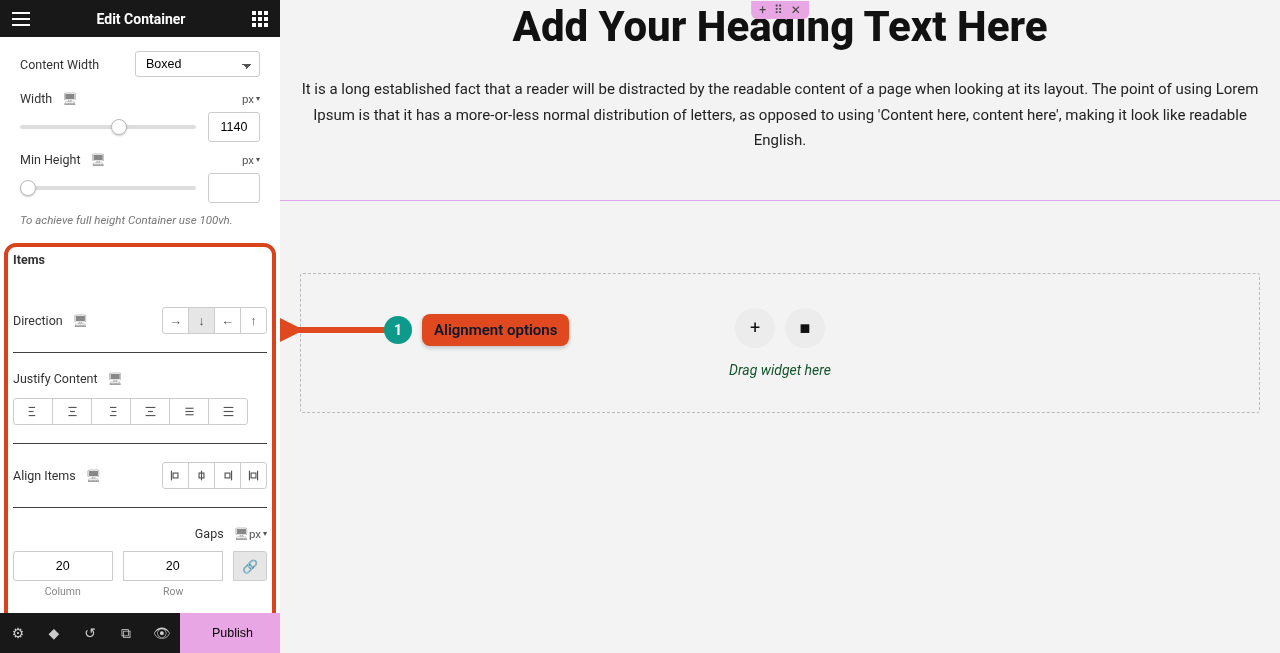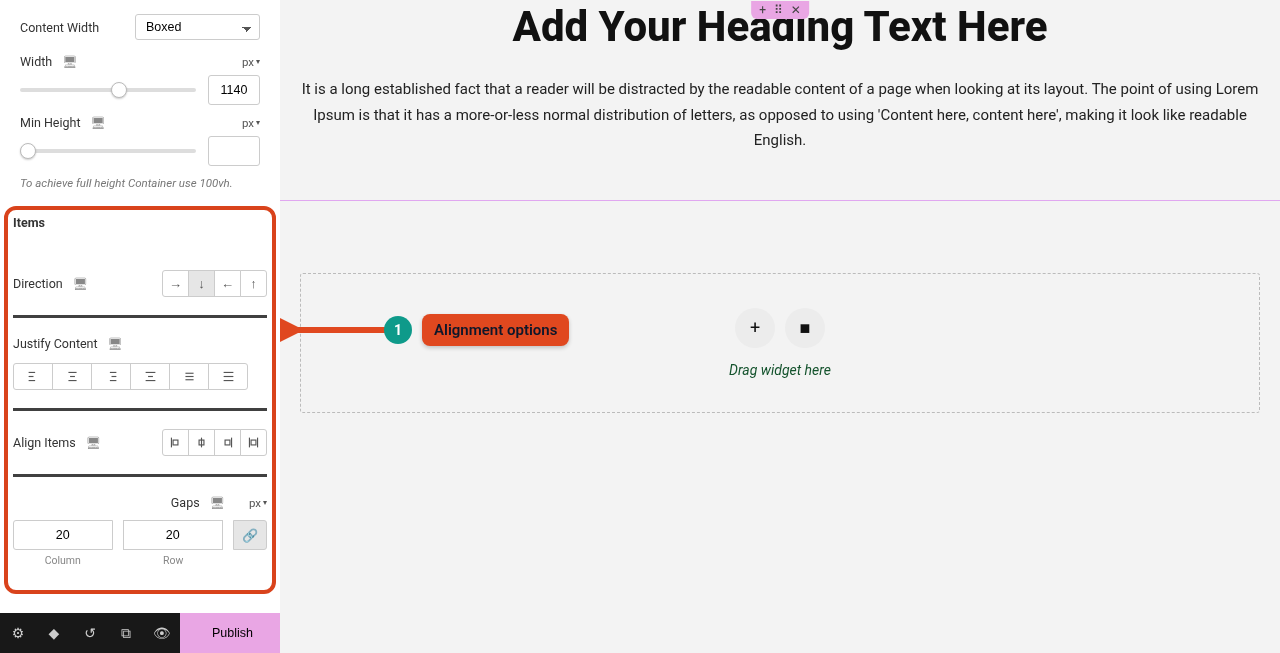--- a/index.html
+++ b/index.html
@@ -19,31 +19,31 @@
   .label { color:#333; font-size:12.5px; display:flex; align-items:center; gap:10px;}
   .dev-icon{color:#888;font-size:12px;}
   select {
     border:1px solid #ccc; border-radius:3px; padding:5px 28px 5px 10px; background:#fff; font-size:12.5px;
     appearance:none;
     background-image: linear-gradient(45deg,transparent 50%,#555 50%),linear-gradient(-45deg,transparent 50%,#555 50%);
     background-position: right 12px top 12px, right 7px top 12px;
     background-size:5px 5px,5px 5px; background-repeat:no-repeat;
     width:125px;
   }
-  .unit { font-size:11.5px; color:#555; display:flex; align-items:center; gap:2px;margin-left:24px;}
+  .unit { font-size:11.5px; color:#555; display:flex; align-items:center; gap:2px;}
   .unit .chev{font-size:8px;}
   .slider-row{display:flex;align-items:center;gap:12px;margin-bottom:10px;}
   input[type=range]{flex:1;appearance:none;height:4px;background:#ddd;border-radius:2px;}
   input[type=range]::-webkit-slider-thumb{appearance:none;width:16px;height:16px;border-radius:50%;background:#fff;border:1px solid #bbb;box-shadow:0 1px 2px rgba(0,0,0,.2);}
   .numbox{width:52px;height:30px;border:1px solid #ccc;border-radius:3px;text-align:center;font-size:12.5px;}
   .hint{font-size:11.5px;font-style:italic;color:#777;margin-bottom:16px;display:block;}
 
   .items-box{border:4px solid #d9431c;border-radius:12px;padding:5px;margin:0 -16px;}
   .items-title{font-weight:700;font-size:12.5px;margin-bottom:22px;}
-  .ctrl-row{display:flex;justify-content:space-between;align-items:center;padding:18px 0;border-bottom:3px solid #404040;}
+  .ctrl-row{display:flex;justify-content:space-between;align-items:center;padding:18px 0;border-bottom:1px solid #404040;}
   .ctrl-row:first-of-type{padding-top:0;}
   .btn-group{display:flex;}
   .ibtn{border:1px solid #ccc;background:#fff;width:27px;height:27px;display:flex;align-items:center;justify-content:center;font-size:13px;color:#555;margin-left:-1px;}
   .ibtn:first-child{border-radius:3px 0 0 3px;margin-left:0;}
   .ibtn:last-child{border-radius:0 3px 3px 0;}
   .ibtn.active{background:#e6e6e6;}
   .ibtn svg{width:13px;height:13px;stroke:#555;stroke-width:1.4;fill:none;}
   .wide-group .ibtn{width:40px;}
 
   .gaps-row{display:flex;gap:11px;margin-top:10px;}
@@ -78,20 +78,39 @@
   
   .annotation{position:absolute;left:280px;top:314px;display:flex;align-items:center;pointer-events:none;}
   .arrow-svg{width:108px;height:26px;}
   .step-badge{width:28px;height:28px;border-radius:50%;background:#0e9a8a;color:#fff;display:flex;align-items:center;justify-content:center;font-weight:700;font-size:14px;margin-left:-4px;margin-right:10px;}
   .anno-pill{background:#e0481f;color:#0f172a;padding:7px 12px;border-radius:8px;font-size:15px;font-weight:600;box-shadow:0 2px 4px rgba(0,0,0,.2);}
 </style>
 </head>
 <body>
 
 <div class="sidebar">
+  <div class="sidebar-header">
+    <div class="ham">
+        <span></span>
+        <span></span>
+        <span></span>
+      </div>
+    <h2>Edit Container</h2>
+    <div class="grid9">
+        <span></span>
+        <span></span>
+        <span></span>
+        <span></span>
+        <span></span>
+        <span></span>
+        <span></span>
+        <span></span>
+        <span></span>
+      </div>
+  </div>
 
   <div class="panel-body">
     <div class="row">
       <span class="label">Content Width</span>
       <select>
         <option>Boxed</option>
       </select>
     </div>
 
     <div class="row" style="margin-bottom:6px;">

